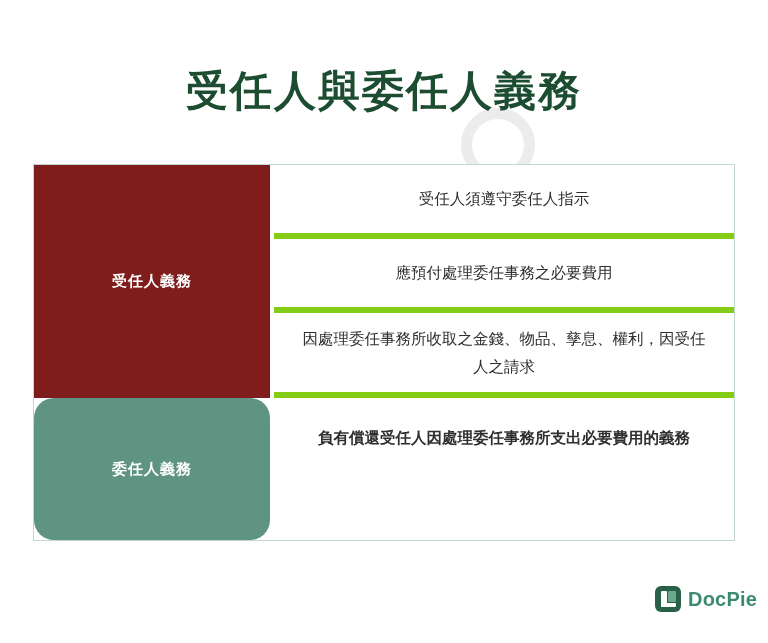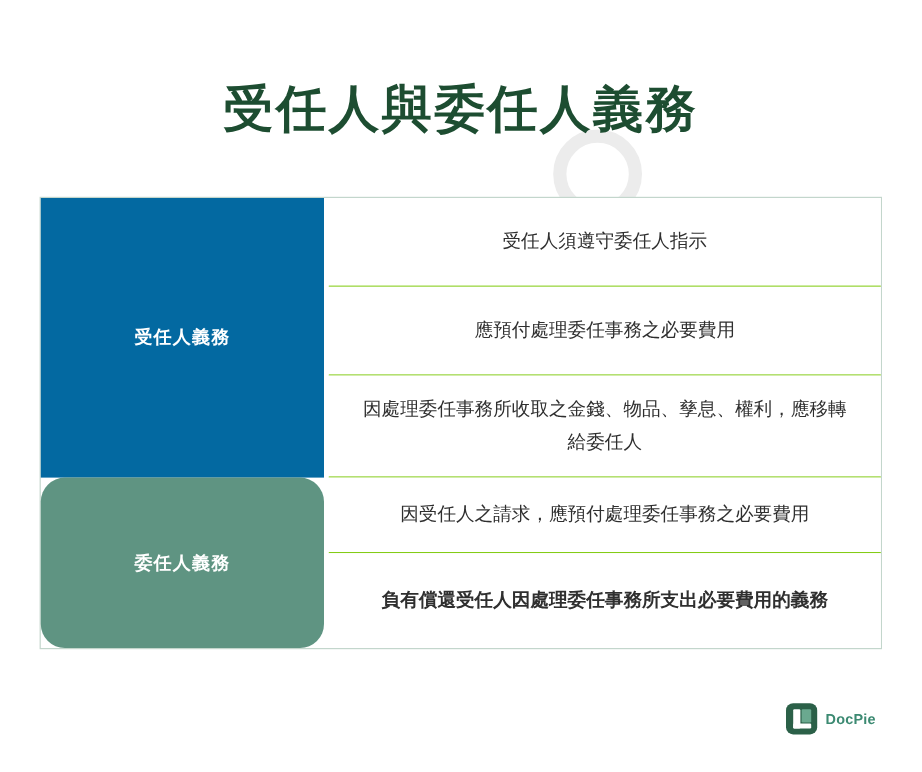--- a/index.html
+++ b/index.html
@@ -68,21 +68,21 @@
     display: flex;
     align-items: center;
     justify-content: center;
     color: #ffffff;
     font-size: 15px;
     font-weight: bold;
     letter-spacing: 1px;
     box-sizing: border-box;
   }
   .cat-cell.dark {
-    background: #0369a1;
+    background: #7f1d1d;
     height: 233px;
   }
   .cat-cell.light {
     background: #5f9482;
     height: 142px;
     border-radius: 20px;
   }
 
   .gap-col {
     flex: 0 0 4px;
@@ -97,21 +97,21 @@
   .detail-cell {
     box-sizing: border-box;
     display: flex;
     align-items: center;
     justify-content: center;
     text-align: center;
     padding: 6px 22px;
     font-size: 15.5px;
     color: #2f2f2f;
     line-height: 1.75;
-    border-bottom: 1px solid #84cc16;
+    border-bottom: 6px solid #84cc16;
     background: #ffffff;
   }
   .detail-cell.r1 { height: 74px; }
   .detail-cell.r2 { height: 74px; }
   .detail-cell.r3 { height: 85px; }
   .detail-cell.r4 { height: 63px; }
   .detail-cell.r5 { height: 79px; border-bottom: none; font-weight: bold; }
 
   
   .logo {
@@ -152,21 +152,21 @@
   .logo-mark .book-page {
     position: absolute;
     left: 13px;
     top: 5px;
     width: 8px;
     height: 11px;
     background: #6aa98f;
     border-radius: 1px;
   }
   .logo-text {
-    font-size: 12px;
+    font-size: 20px;
     font-weight: bold;
     color: #3c8a72;
     letter-spacing: 0.2px;
     white-space: nowrap;
   }
 </style>
 </head>
 <body>
 
 <div class="title-area">
@@ -179,22 +179,21 @@
   <div class="cat-col">
     <div class="cat-cell dark">受任人義務</div>
     <div class="cat-cell light">委任人義務</div>
   </div>
 
   <div class="gap-col"></div>
 
   <div class="detail-col">
     <div class="detail-cell r1">受任人須遵守委任人指示</div>
     <div class="detail-cell r2">應預付處理委任事務之必要費用</div>
-    <div class="detail-cell r3">因處理委任事務所收取之金錢、物品、孳息、權利，應移轉給委任人</div>
-    <div class="detail-cell r4">因受任人之請求，應預付處理委任事務之必要費用</div>
+    <div class="detail-cell r3">因處理委任事務所收取之金錢、物品、孳息、權利，因受任人之請求</div>
     <div class="detail-cell r5">負有償還受任人因處理委任事務所支出必要費用的義務</div>
   </div>
 </div>
 
 <div class="logo">
   <div class="logo-mark">
     <div class="book-l"></div>
     <div class="book-base"></div>
     <div class="book-page"></div>
   </div>

